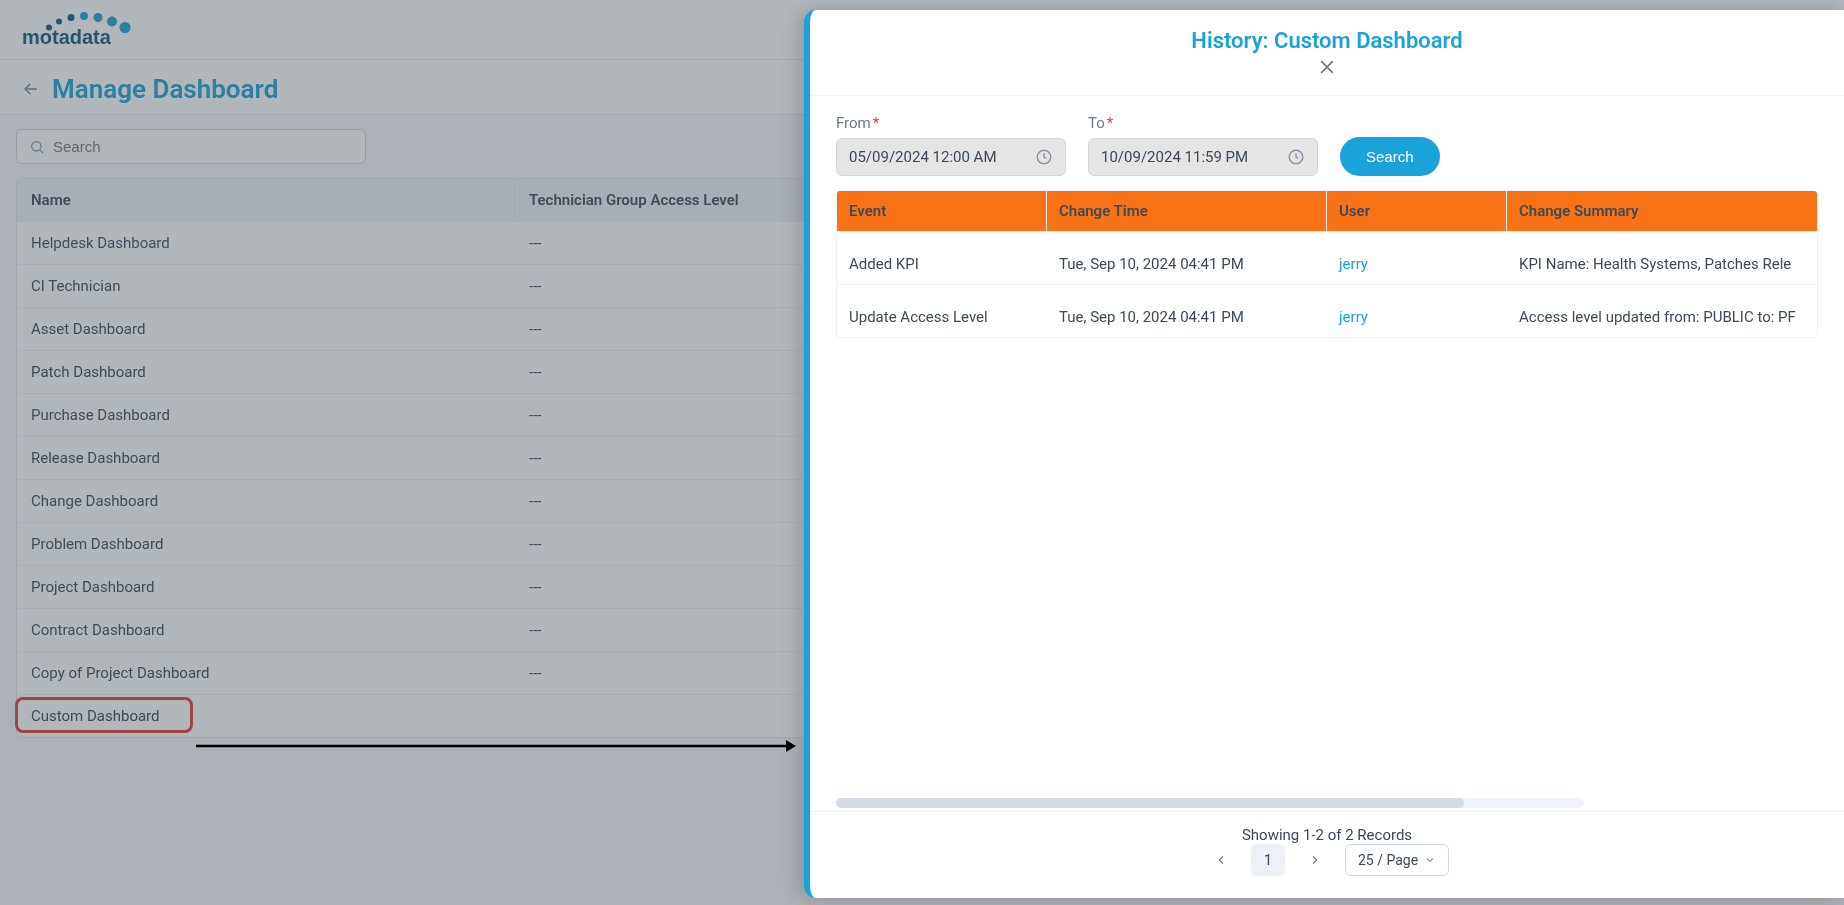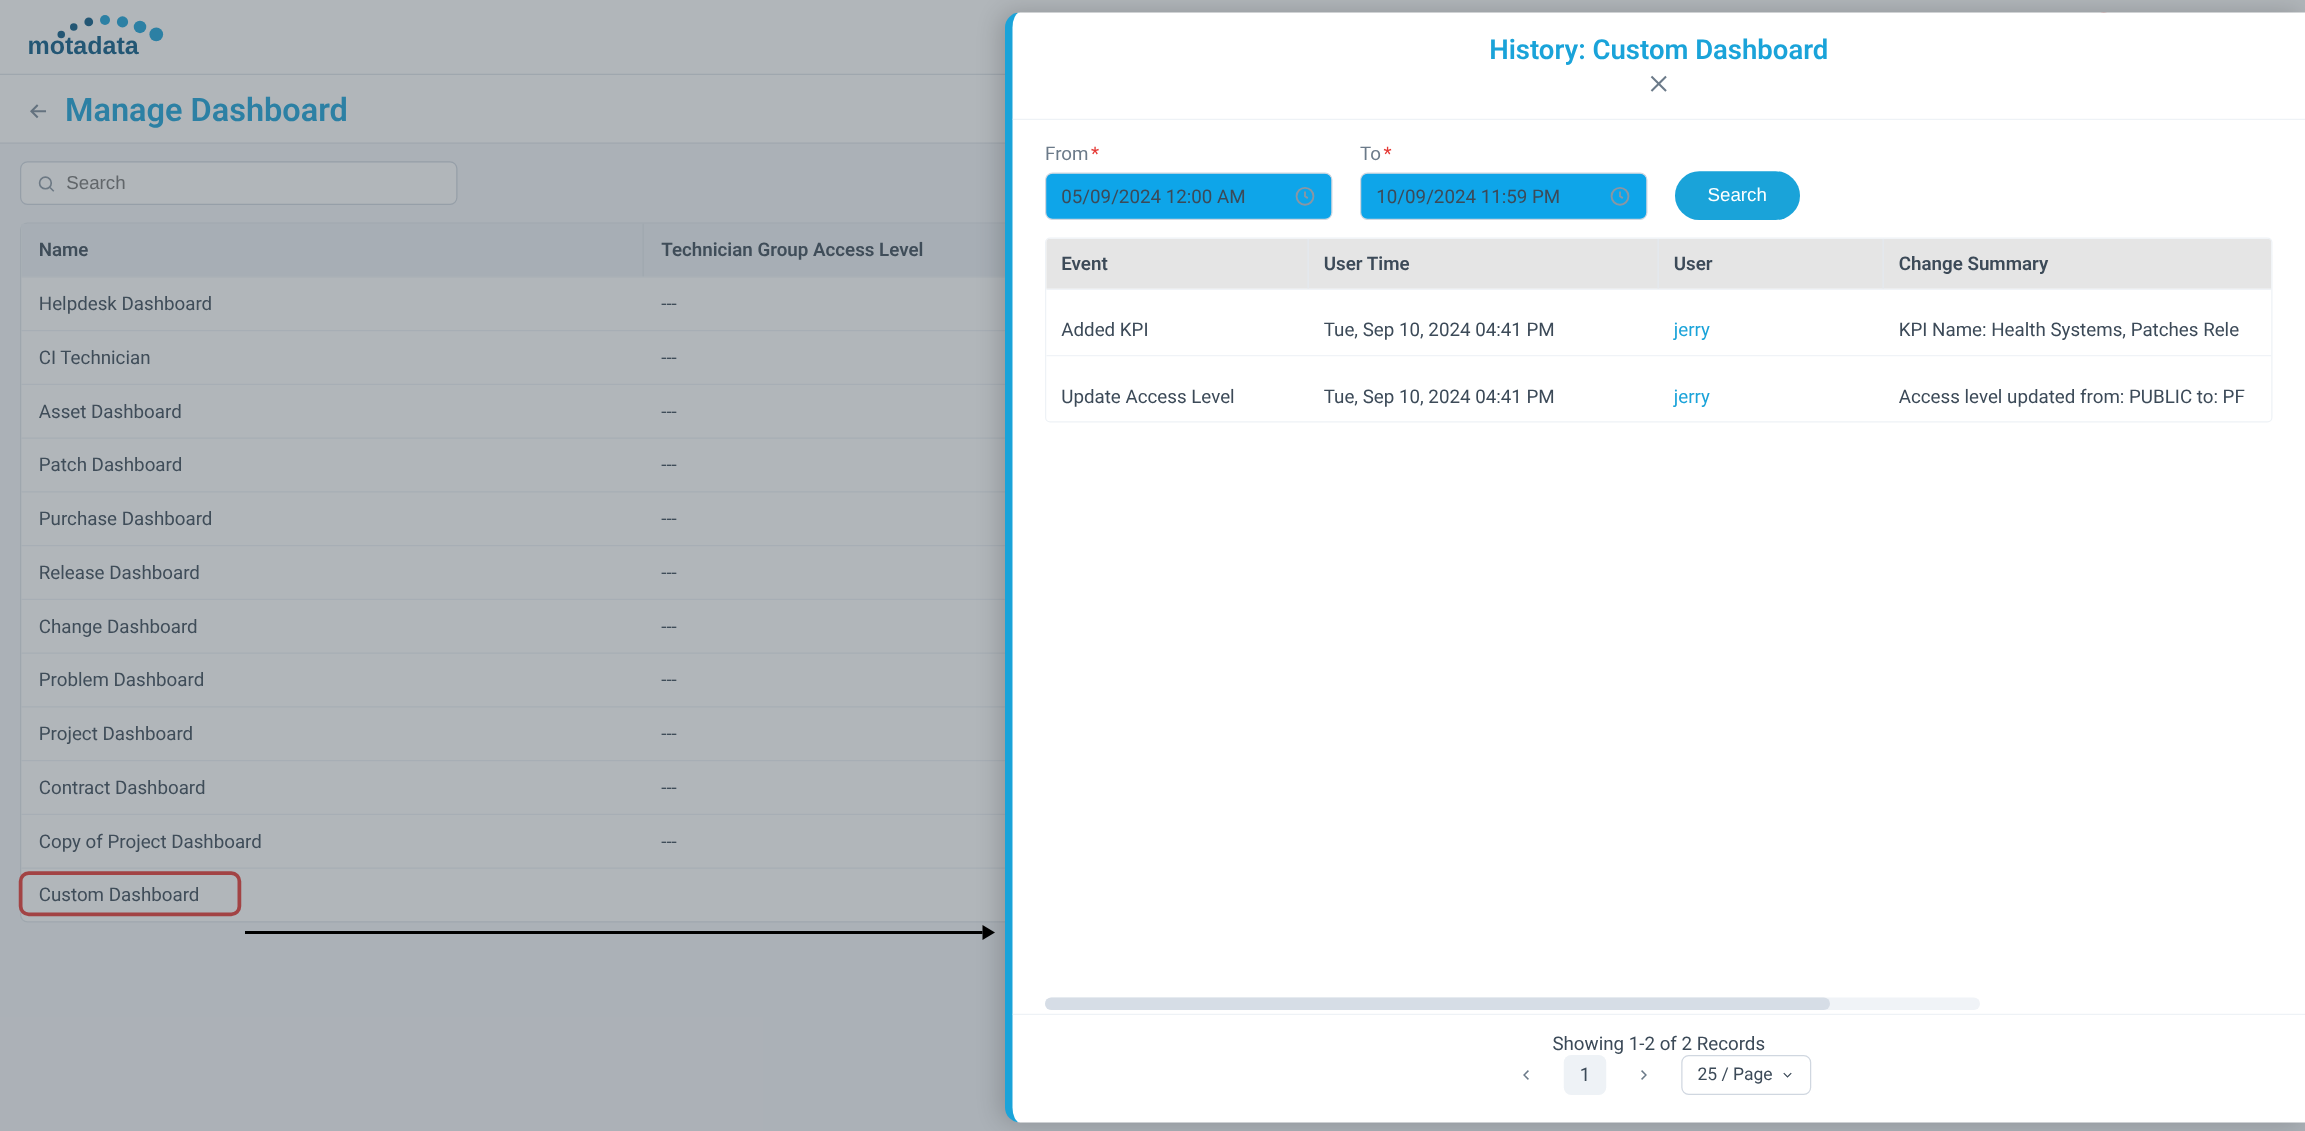--- a/index.html
+++ b/index.html
@@ -179,21 +179,21 @@
   .date-input {
     display: flex;
     align-items: center;
     justify-content: space-between;
     width: 230px;
     border: 1px solid #d0d7e0;
     border-radius: 6px;
     padding: 9px 12px;
     font-size: 15px;
     color: #3c4a58;
-    background: #0ea5e9;
+    background: #e5e5e5;
   }
   .clock-icon { width: 18px; height: 18px; }
   .search-btn {
     background: #1aa3d9;
     color: #fff;
     border: none;
     border-radius: 22px;
     padding: 11px 26px;
     font-size: 15px;
     font-weight: 500;
@@ -201,21 +201,21 @@
   }
   .hist-table {
     margin: 0 26px;
     border: 1px solid #eef2f6;
     border-radius: 4px;
     font-size: 15px;
     overflow-x: hidden;
   }
   .hist-head {
     display: flex;
-    background: #e5e5e5;
+    background: #f97316;
     font-weight: 600;
     color: #3c4a58;
   }
   .hist-head > div { padding: 11px 12px; border-right: 1px solid #e4e9f0; }
   .hist-head > div:last-child { border-right: none; }
   .hist-row {
     display: flex;
     border-top: 1px solid #f0f3f7;
     color: #3c4a58;
   }
@@ -429,21 +429,21 @@
             <path d="M12 7v5l3 2"></path>
           </svg>
       </div>
     </div>
     <button class="search-btn">Search</button>
   </div>
 
   <div class="hist-table">
     <div class="hist-head">
       <div class="hcol-event">Event</div>
-      <div class="hcol-time">User Time</div>
+      <div class="hcol-time">Change Time</div>
       <div class="hcol-user">User</div>
       <div class="hcol-summary">Change Summary</div>
     </div>
     <div class="hist-row">
       <div class="hcol-event">Added KPI</div>
       <div class="hcol-time">Tue, Sep 10, 2024 04:41 PM</div>
       <div class="hcol-user"><span class="user-link">jerry</span></div>
       <div class="hcol-summary">KPI Name: Health Systems, Patches Rele</div>
     </div>
     <div class="hist-row">

